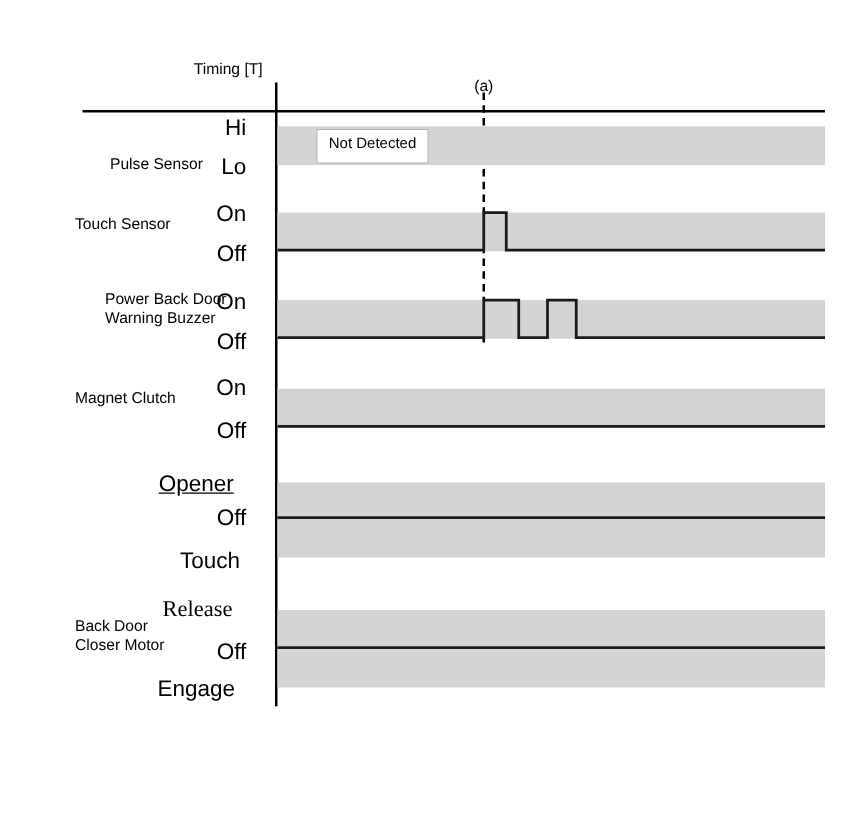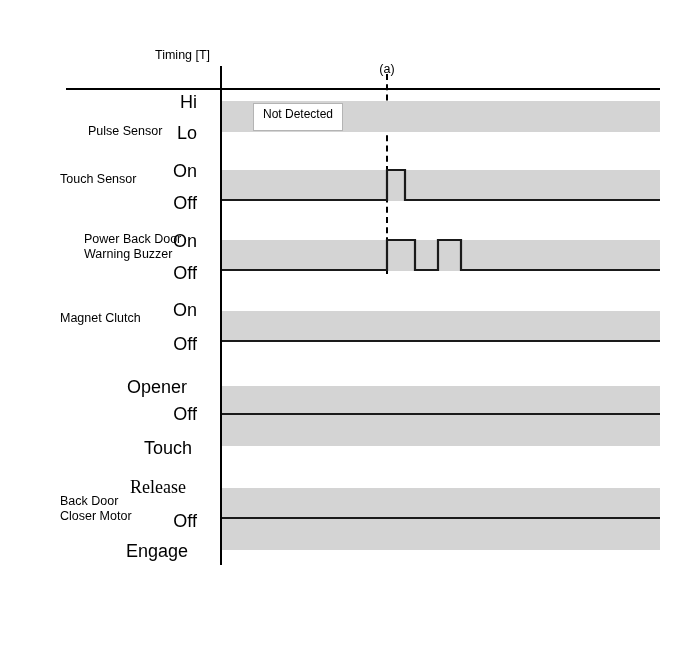--- a/index.html
+++ b/index.html
@@ -134,21 +134,21 @@
   <div class="band" style="left:222px; top:240px; width:438px; height:31px;"></div>
 
   <div class="sig-name" style="left:60px; top:311px;">Magnet Clutch</div>
 
   <div class="state-label" style="left:135px; top:300px;">On</div>
   <div class="state-label" style="left:135px; top:334px;">Off</div>
 
   <div class="band" style="left:222px; top:311px; width:438px; height:31px;"></div>
 
 
-  <div class="state-label" style="left:125px; top:377px;">Opener</div>
+  <div class="state-label" style="left:125px; top:377px;text-decoration:underline;">Opener</div>
   <div class="state-label" style="left:135px; top:404px;">Off</div>
   <div class="state-label" style="left:130px; top:438px;">Touch</div>
 
   <div class="band" style="left:222px; top:386px; width:438px; height:27px;"></div>
   <div class="band" style="left:222px; top:415px; width:438px; height:31px;"></div>
 
   <div class="sig-name" style="left:60px; top:494px;">Back Door
 Closer Motor</div>
 
   <div class="state-label" style="left:124px; top:477px;font-family:Liberation Serif, serif;">Release</div>

